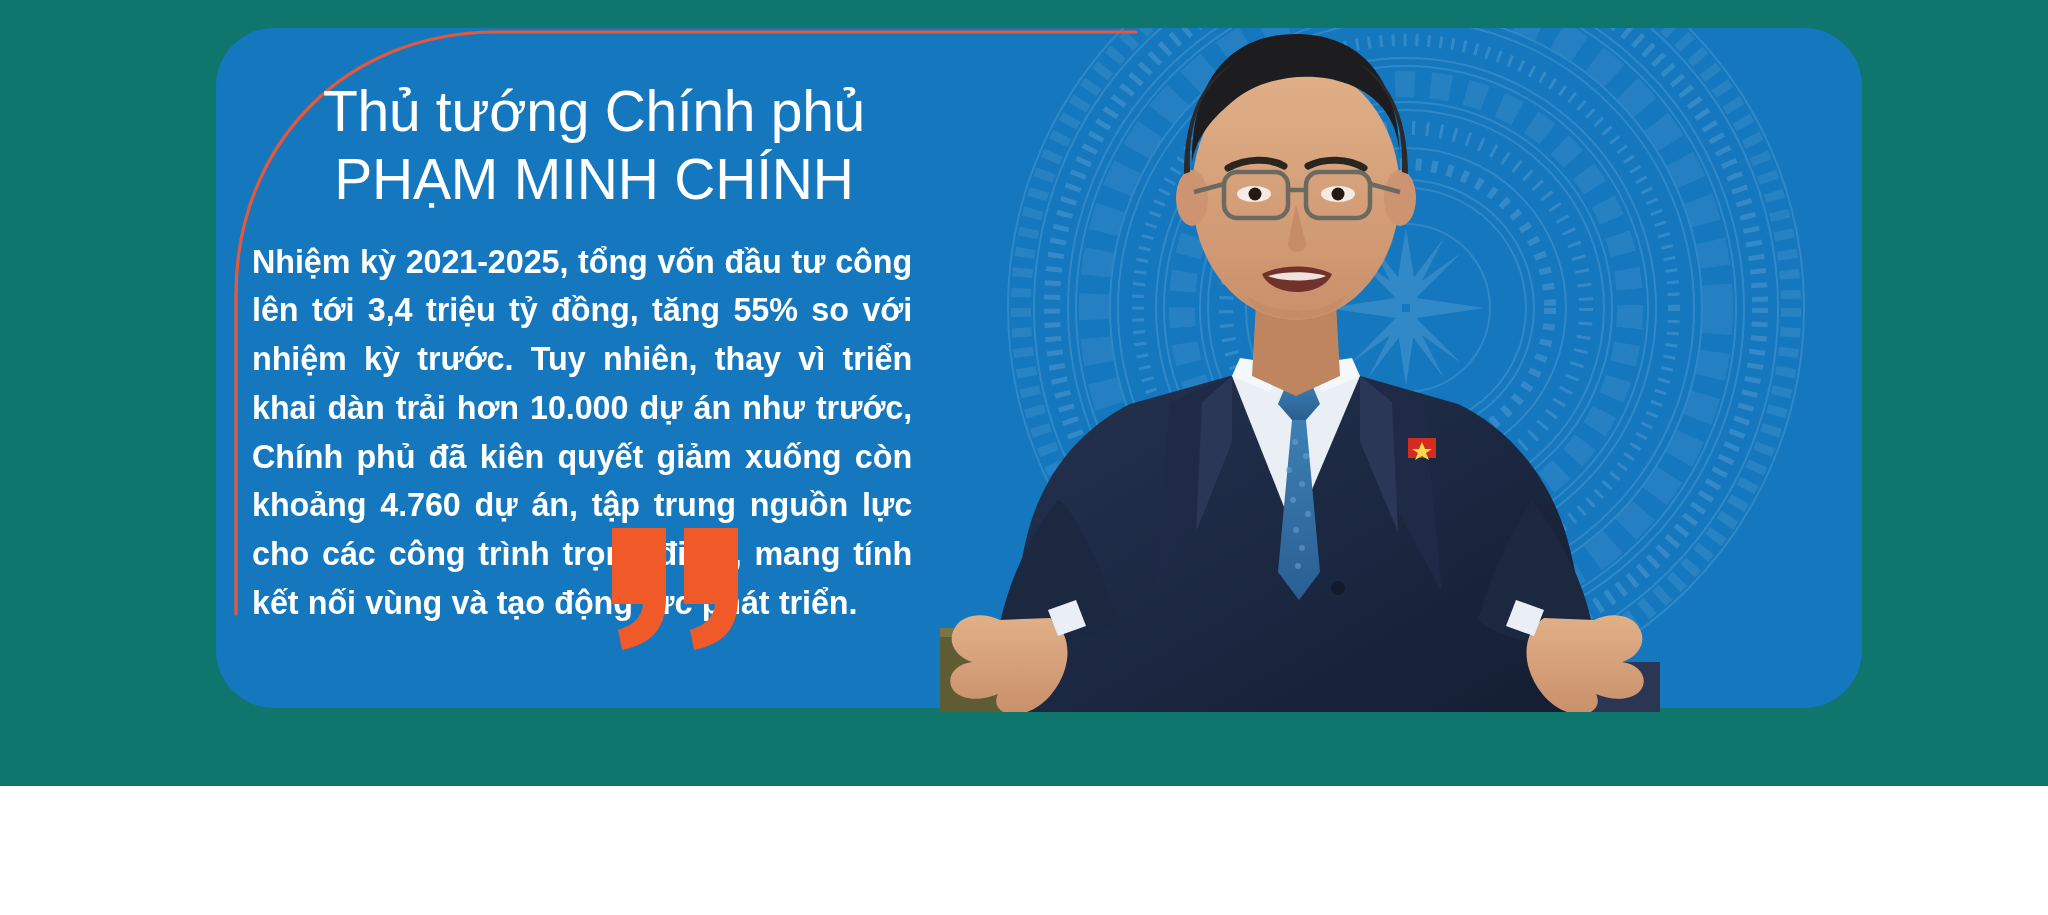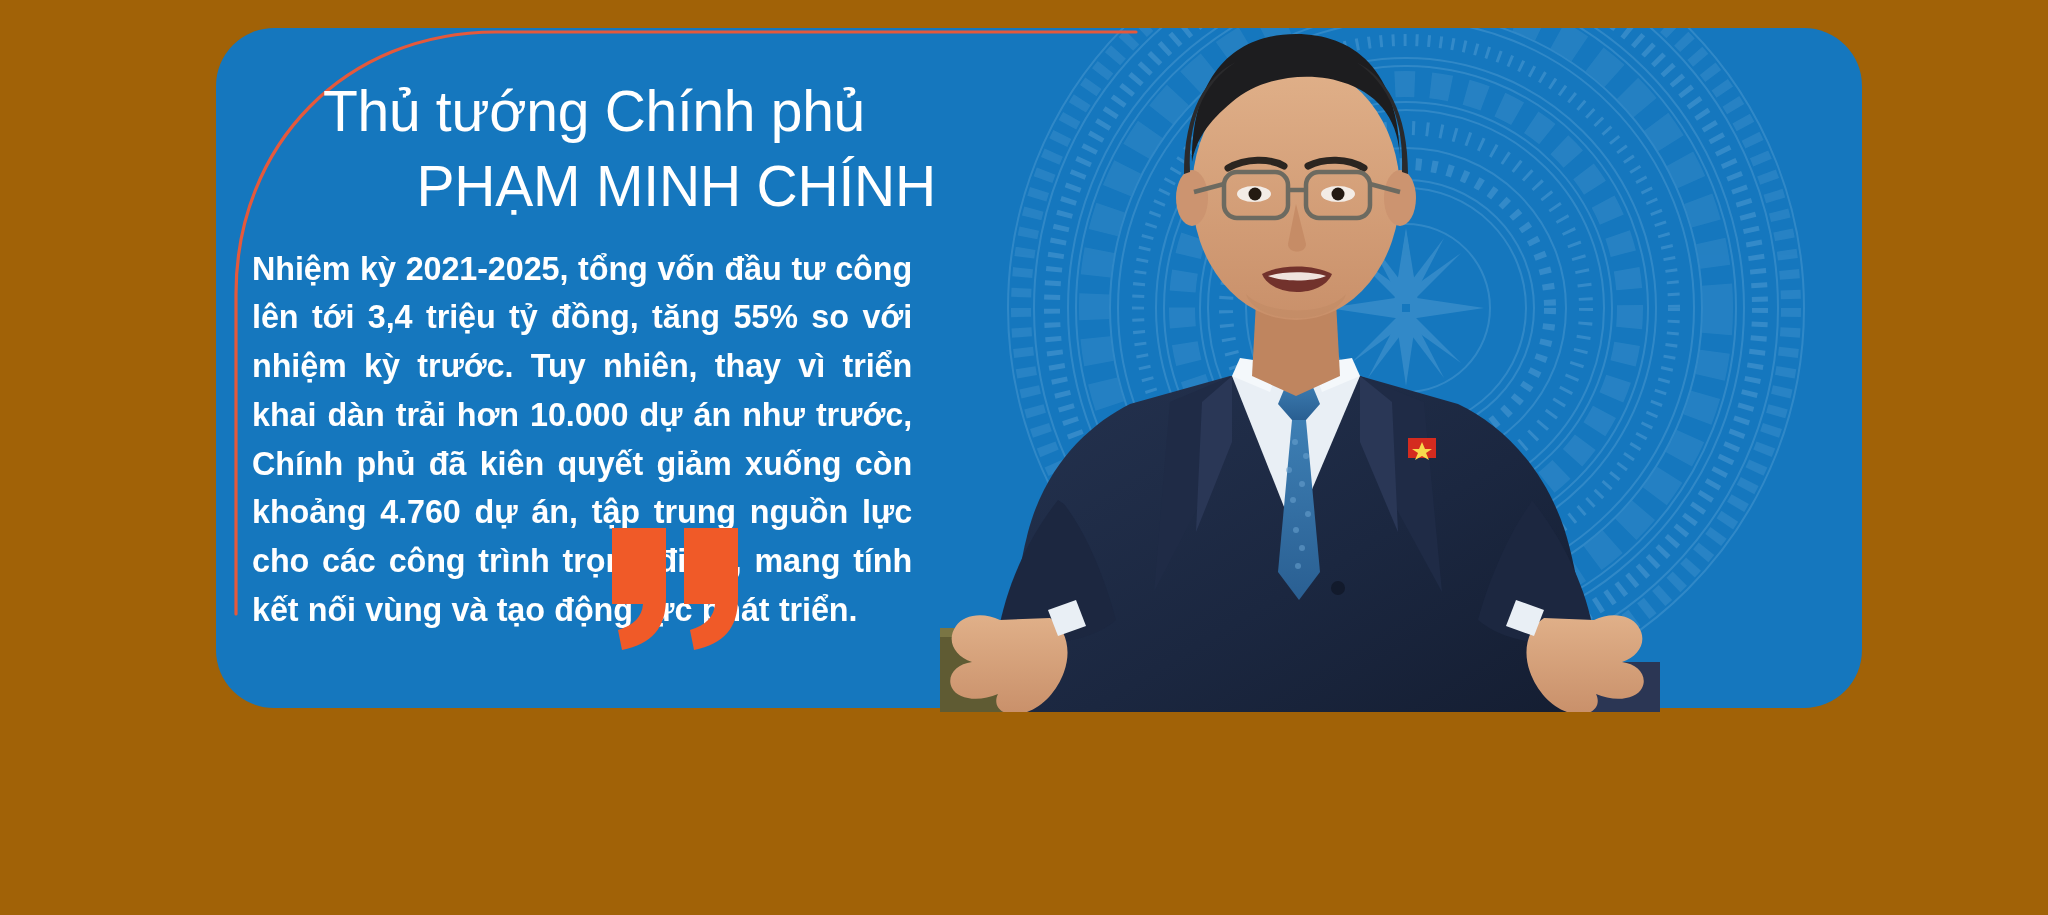--- a/index.html
+++ b/index.html
@@ -10,22 +10,22 @@
   body {
     width: 2048px;
     height: 915px;
     font-family: "Liberation Sans", sans-serif;
     overflow: hidden;
   }
 
   #stage {
     position: relative;
     width: 2048px;
-    height: 915px;
-    background: #a16207;
+    height: 786px;
+    background: #0f766e;
   }
 
   
   .quote-card {
     position: absolute;
     left: 216px;
     top: 28px;
     width: 1646px;
     height: 680px;
     background: #1577be;
@@ -70,23 +70,23 @@
     letter-spacing: -0.3px;
     text-align: center;
     white-space: nowrap;
   }
   .title-line2 {
     color: #ffffff;
     font-size: 57px;
     font-weight: 400;
     line-height: 1.12;
     letter-spacing: -0.2px;
-    text-align: right;
+    text-align: center;
     white-space: nowrap;
-    margin-top: 11px;
+    margin-top: 4px;
   }
 
   .body-text {
     margin-top: 26px;
     color: #ffffff;
     font-size: 33.5px;
     font-weight: bold;
     line-height: 1.455;
     text-align: justify;
     text-align-last: left;

